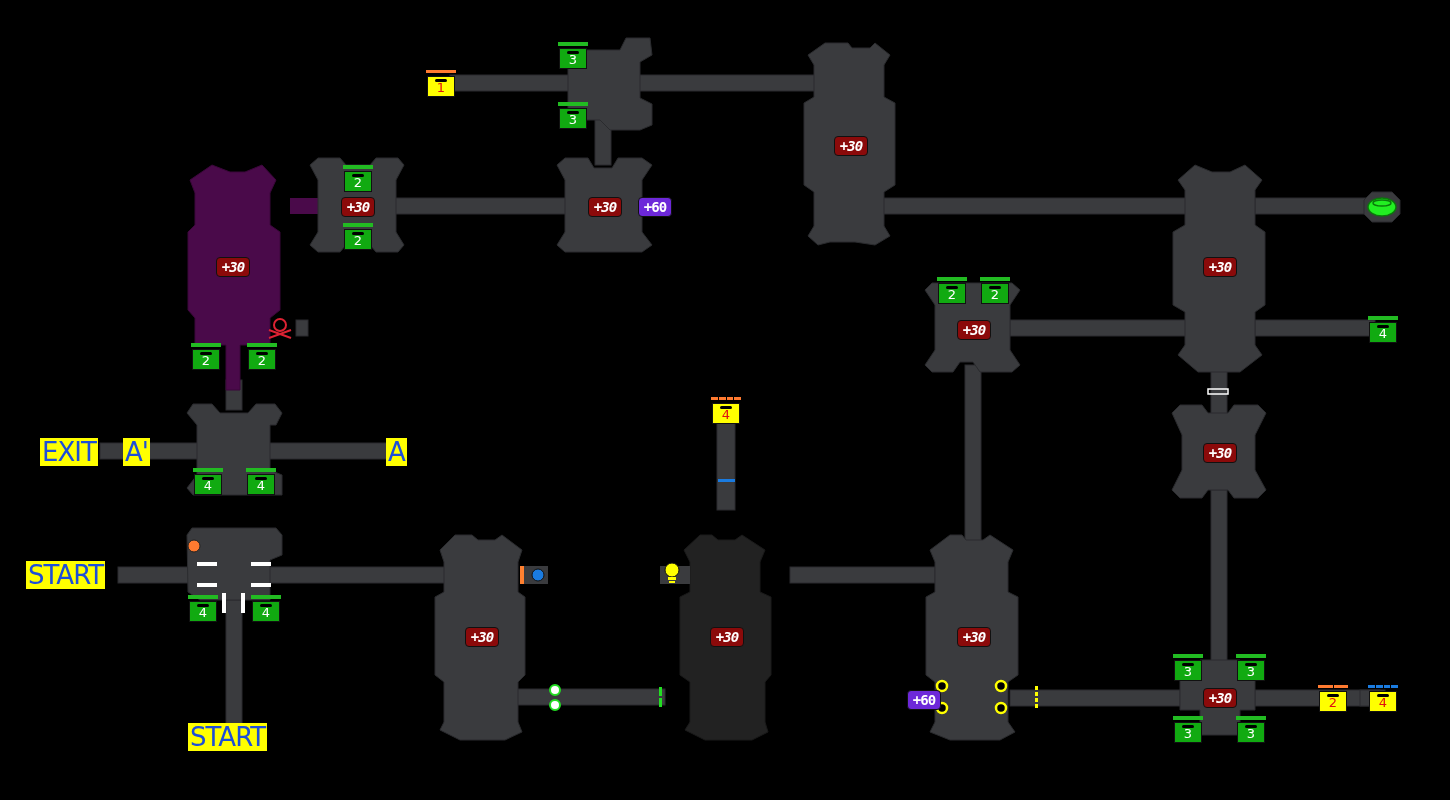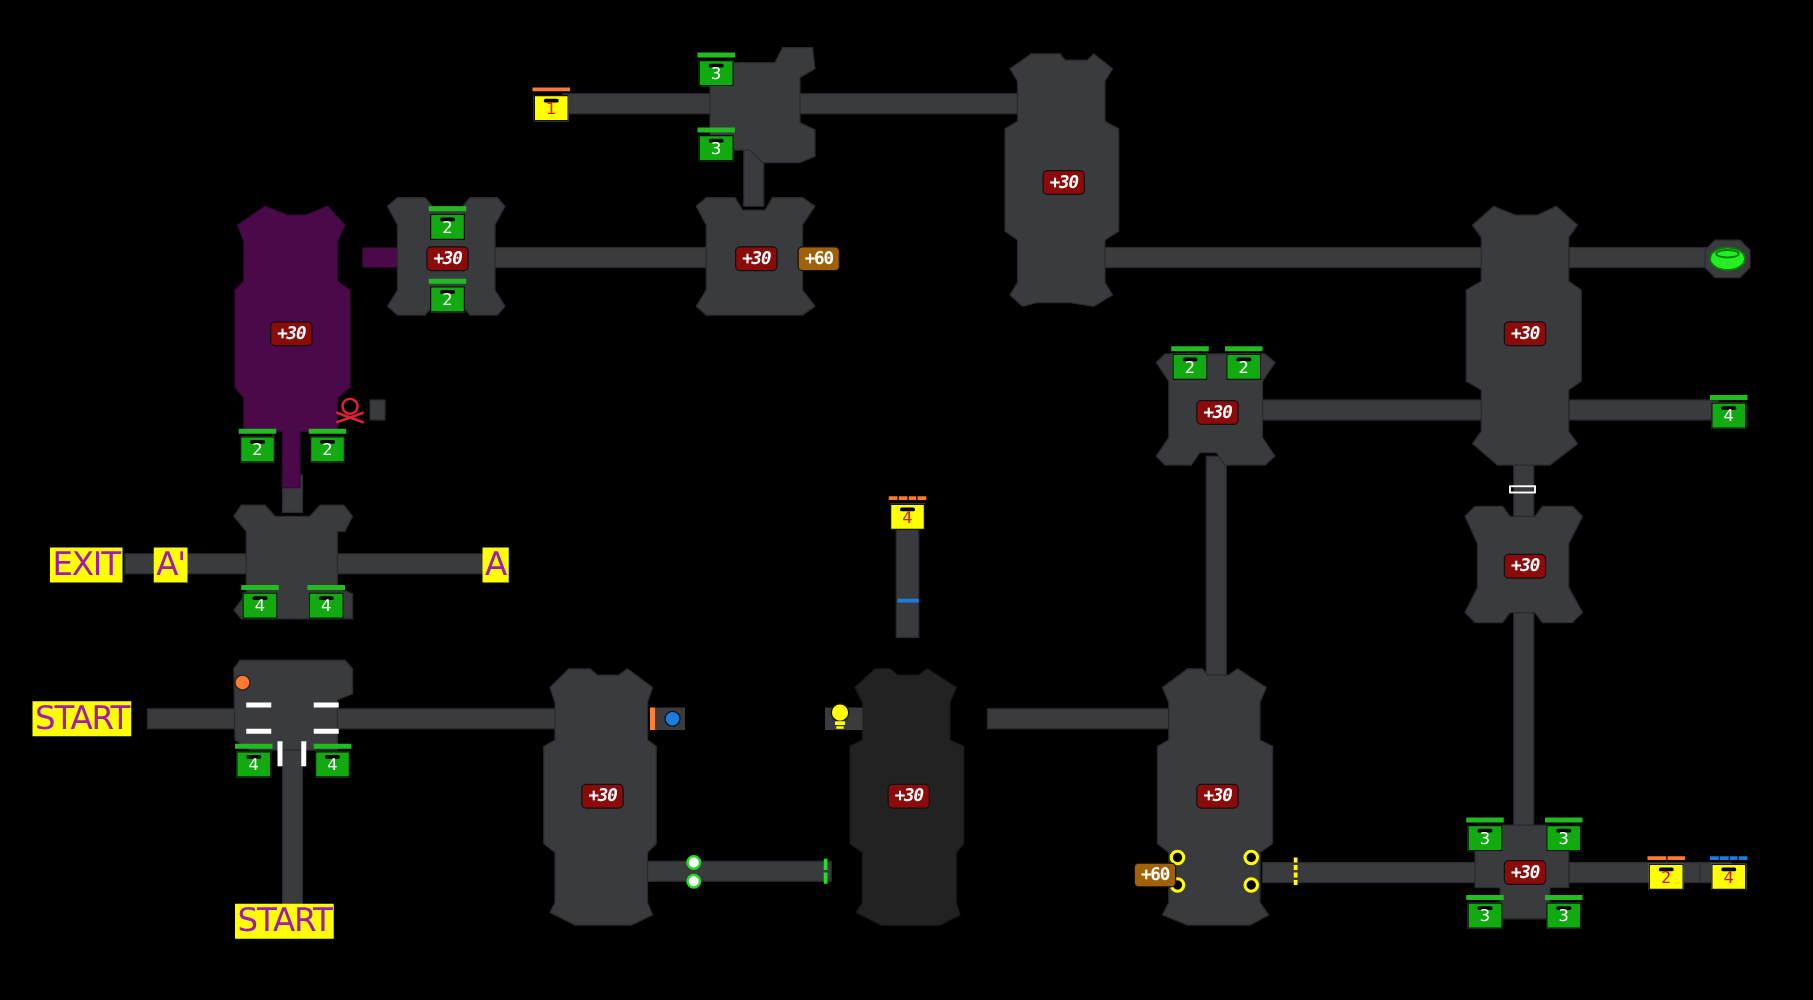--- a/index.html
+++ b/index.html
@@ -1,33 +1,33 @@
 <!DOCTYPE html>
 <html><head>
   <meta charset="utf-8">
   <style>
     html, body { margin: 0; padding: 0; background: #000; }
     body { width: 1450px; height: 800px; position: relative; overflow: hidden; font-family: "DejaVu Sans Mono", monospace; }
     #map { position: absolute; left: 0; top: 0; width: 1450px; height: 800px; }
-    .lbl { position: absolute; background: #ffff00; color: #a21caf; font-family: "DejaVu Sans", sans-serif; font-size: 26px; line-height: 28px; padding: 0 2px; letter-spacing: -1px; }
+    .lbl { position: absolute; background: #ffff00; color: #1d4ed8; font-family: "DejaVu Sans", sans-serif; font-size: 26px; line-height: 28px; padding: 0 2px; letter-spacing: -1px; }
     .chest { position: absolute; width: 30px; height: 26px; }
     .chest .lid { position: absolute; left: 0; top: 0; width: 30px; height: 4px; }
     .chest .body { position: absolute; left: 1px; top: 6px; width: 26px; height: 19px; border: 1px solid #111; }
     .chest .slot { position: absolute; left: 9px; top: 9px; width: 12px; height: 3px; background: #000; border-radius: 2px; }
     .chest .num { position: absolute; left: 0; top: 11px; width: 30px; text-align: center; font-size: 13px; line-height: 14px; font-family: "DejaVu Sans", sans-serif; }
     .chest.green .lid { background: #22bb22; }
     .chest.green .body { background: #11aa11; }
     .chest.green .num { color: #fff; }
     .chest.yellow .body { background: #ffff00; }
     .chest.yellow .num { color: #e01010; }
     .chest.yellow .lid { display: flex; gap: 1px; background: transparent; }
     .chest.yellow .lid span { flex: 1; height: 3px; }
     .tag { position: absolute; width: 32px; height: 18px; border-radius: 4px; border: 1px solid #111; color: #fff; font-size: 14px; line-height: 18px; text-align: center; font-weight: bold; letter-spacing: -1px; }
     .tag.red { background: #8b0a0a; font-style: italic; }
-    .tag.brown { background: #a16207; }
+    .tag.brown { background: #6d28d9; }
   </style>
 </head>
 <body>
 
 <svg id="map" width="1450" height="800" viewBox="0 0 1450 800">
   <g id="corridors" fill="#3a3b3e" stroke="#2a2b2e" stroke-width="1">
 
     <rect x="450" y="75" width="370" height="16"></rect>
 
     <rect x="595" y="115" width="16" height="50"></rect>

